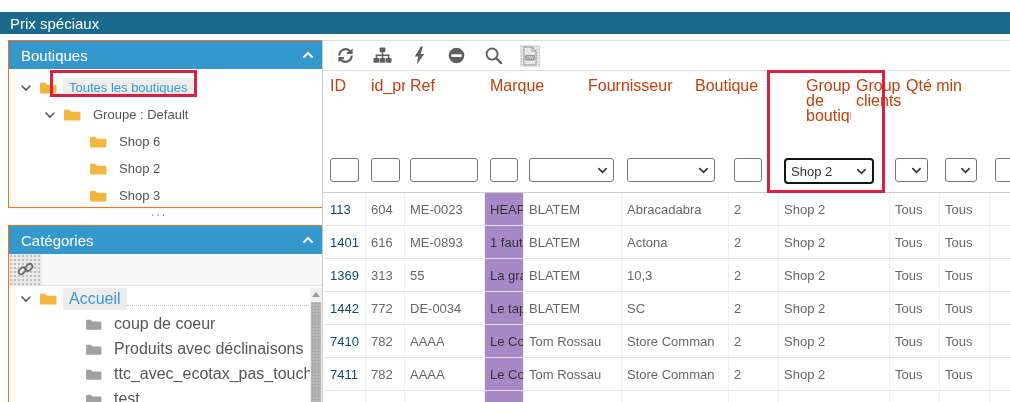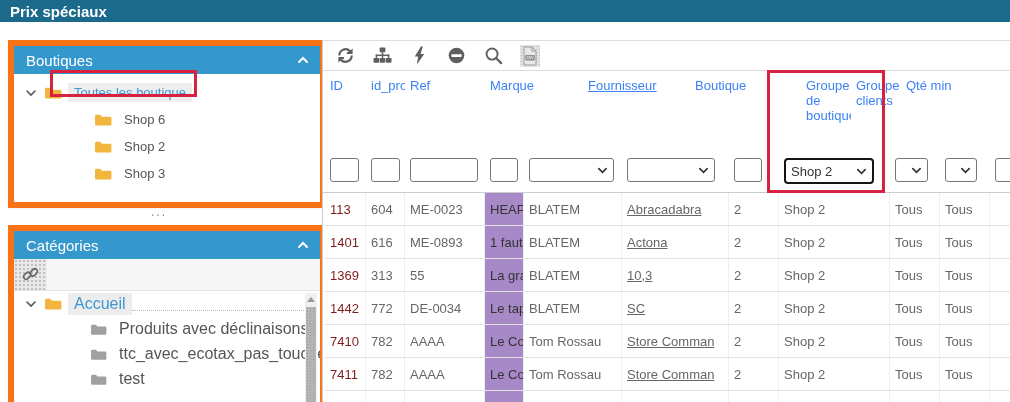--- a/index.html
+++ b/index.html
@@ -7,27 +7,27 @@
   .stage {
     position: relative;
     width: 1010px; height: 402px;
     overflow: hidden;
     font-family: "Liberation Sans", sans-serif;
     background: #fff;
     color:#555;
   }
   
   .topbar {
-    position:absolute; left:0; top:0; width:1010px; height:22px;
+    position:absolute; left:0; top:12px; width:1010px; height:22px;
     background:#1b6a8c; color:#fff; display:flex; align-items:center;
-    padding-left:10px; font-size:15px; font-weight:700;
+    padding-left:10px; font-size:15px; font-weight:400;
   }
   
   .panel { position:absolute; left:8px; width:318px; background:#fff;
-           border:6px solid #f97316; box-shadow:0 1px 2px rgba(0,0,0,.06); }
+           border:1px solid #f97316; box-shadow:0 1px 2px rgba(0,0,0,.06); }
   .panel-head {
     height:28px; background:#3598cc; color:#fff; display:flex; align-items:center;
     padding:0 10px 0 12px; font-size:15px;
   }
   .panel-head .spacer { flex:1; }
   .p-boutiques { top:40px; height:168px; }
   .p-categories { top:225px; height:178px; border-bottom:none; }
   .tree { padding-top:5px; font-size:13px; color:#555; }
   .trow { display:flex; align-items:center; height:27px; white-space:nowrap; }
   .trow .gap { width:6px; flex:0 0 6px; }
@@ -70,48 +70,48 @@
   .gtoolbar {
     height:30px; display:flex; align-items:center; gap:17px; padding-left:12px;
     border-bottom:1px solid #ddd;
   }
   .icon-btn { border:none; background:transparent; display:flex; align-items:center;
     justify-content:center; width:20px; height:22px; cursor:pointer; color:#5f5f5f; }
   .csv-bg { background-color:#e3e3e3;
     background-image:radial-gradient(#bdbdbd 0.7px, transparent 0.8px); background-size:3px 3px; }
   .grid-head { position:relative; height:122px; border-bottom:1px solid #ccc; }
   .hrow { display:flex; padding:7px 0 0 2px; }
-  .hc { flex:none; font-size:13px; line-height:15px; color:#3b82f6; padding:0 5px;
+  .hc { flex:none; font-size:16px; line-height:15px; color:#c2410c; padding:0 5px;
         overflow:hidden; max-height:50px; cursor:pointer; }
   .frow { position:absolute; left:2px; bottom:8px; display:flex; }
   .fc { flex:none; padding:0 5px; }
   .finput {
     width:100%; height:24px; border:1px solid #767676; border-radius:3px;
     font-family:"Liberation Sans",sans-serif; font-size:13px; padding:0 4px; color:#333;
     background:#fff;
   }
   .fselect {
     height:24px; border:1px solid #767676; border-radius:3px; background:#fff;
     display:flex; align-items:center; padding:0 5px; font-size:13px; color:#333; cursor:pointer;
   }
   .fselect .chev { margin-left:auto; display:flex; }
   .fselect.focused { border:2px solid #141414; border-radius:4px; height:26px; }
   
   .c0{width:41px;} .c1{width:39px;} .c2{width:80px;} .c3{width:39px;}
-  .c4{width:98px;} .c5{width:107px;text-decoration:underline;} .c6{width:50px;} .c7{width:111px;}
+  .c4{width:98px;} .c5{width:107px;} .c6{width:50px;} .c7{width:111px;}
   .c8{width:50px;} .c9{width:50px;} .c10{width:80px;}
   .w-id{width:29px;} .w-idp{width:29px;} .w-ref{width:68px;} .w-nom{width:28px;}
   .w-marque{width:85px;} .w-fourn{width:88px;} .w-idshop{width:28px;}
   .w-boutique{width:90px;} .w-gb{width:33px;} .w-gc{width:32px;} .w-qte{width:36px;}
   
   .grid-body { padding-left:2px; }
   .row { display:flex; height:33px; border-bottom:1px solid #e3e3e3; cursor:pointer; }
   .c { flex:none; font-size:13px; color:#666; display:flex; align-items:center;
        padding:0 5px; white-space:nowrap; overflow:hidden; border-right:1px solid #efefef; }
-  .c.cid { color:#7f1d1d; }
+  .c.cid { color:#0c4a6e; }
   .c.nom { background:#a889c7; color:#333; }
   
   .annotation { position:absolute; border:3px solid #d8213f; pointer-events:none; z-index:50; }
   .anno-tree { left:50px; top:70px; width:147px; height:27px; }
   .anno-col { left:767px; top:70px; width:118px; height:123px; }
   svg { display:block; }
 </style>
 </head>
 <body>
 
@@ -138,21 +138,36 @@
               <path d="M3 5l4 4 4-4" fill="none" stroke="#555" stroke-width="1.6" stroke-linecap="round"></path>
             </svg>
         </span>
           <span class="gap"></span>
         <span>
           <svg width="18" height="15" viewBox="0 0 19 16">
               <path d="M1 4.5C1 3.7 1.7 3 2.5 3h4l1.8 2H17c.8 0 1.5.7 1.5 1.5V13c0 .8-.7 1.5-1.5 1.5H2.5C1.7 14.5 1 13.8 1 13z" fill="#f2b53d"></path>
             </svg>
         </span>
           <span class="gap"></span>
-        <span class="tlabel sel-label">Toutes les boutique</span>
+        <span class="tlabel sel-label">Toutes les boutiques</span>
+      </div>
+      <div class="trow lvl1">
+        <span>
+          <svg width="14" height="14" viewBox="0 0 14 14">
+              <path d="M3 5l4 4 4-4" fill="none" stroke="#555" stroke-width="1.6" stroke-linecap="round"></path>
+            </svg>
+        </span>
+          <span class="gap"></span>
+        <span>
+          <svg width="18" height="15" viewBox="0 0 19 16">
+              <path d="M1 4.5C1 3.7 1.7 3 2.5 3h4l1.8 2H17c.8 0 1.5.7 1.5 1.5V13c0 .8-.7 1.5-1.5 1.5H2.5C1.7 14.5 1 13.8 1 13z" fill="#f2b53d"></path>
+            </svg>
+        </span>
+          <span class="gap"></span>
+        <span class="tlabel">Groupe : Default</span>
       </div>
       <div class="trow lvl2">
         <span>
           <svg width="18" height="15" viewBox="0 0 19 16">
               <path d="M1 4.5C1 3.7 1.7 3 2.5 3h4l1.8 2H17c.8 0 1.5.7 1.5 1.5V13c0 .8-.7 1.5-1.5 1.5H2.5C1.7 14.5 1 13.8 1 13z" fill="#f2b53d"></path>
             </svg>
         </span>
           <span class="gap"></span>
         <span class="tlabel">Shop 6</span>
       </div>
@@ -206,20 +221,29 @@
         </span>
           <span class="gap"></span>
         <span>
           <svg width="18" height="15" viewBox="0 0 19 16">
               <path d="M1 4.5C1 3.7 1.7 3 2.5 3h4l1.8 2H17c.8 0 1.5.7 1.5 1.5V13c0 .8-.7 1.5-1.5 1.5H2.5C1.7 14.5 1 13.8 1 13z" fill="#f2b53d"></path>
             </svg>
         </span>
           <span class="gap"></span>
         <span class="tlabel sel-label">Accueil</span>
         <span class="dotfill"></span>
+      </div>
+      <div class="trow lvl1c" style="height:25px">
+        <span>
+          <svg width="17" height="14" viewBox="0 0 19 16">
+              <path d="M1 4.5C1 3.7 1.7 3 2.5 3h4l1.8 2H17c.8 0 1.5.7 1.5 1.5V13c0 .8-.7 1.5-1.5 1.5H2.5C1.7 14.5 1 13.8 1 13z" fill="#a0a0a0"></path>
+            </svg>
+        </span>
+          <span class="gap"></span>
+        <span class="tlabel">coup de coeur</span>
       </div>
       <div class="trow lvl1c" style="height:25px">
         <span>
           <svg width="17" height="14" viewBox="0 0 19 16">
               <path d="M1 4.5C1 3.7 1.7 3 2.5 3h4l1.8 2H17c.8 0 1.5.7 1.5 1.5V13c0 .8-.7 1.5-1.5 1.5H2.5C1.7 14.5 1 13.8 1 13z" fill="#a0a0a0"></path>
             </svg>
         </span>
           <span class="gap"></span>
         <span class="tlabel">Produits avec déclinaisons</span>
       </div>

